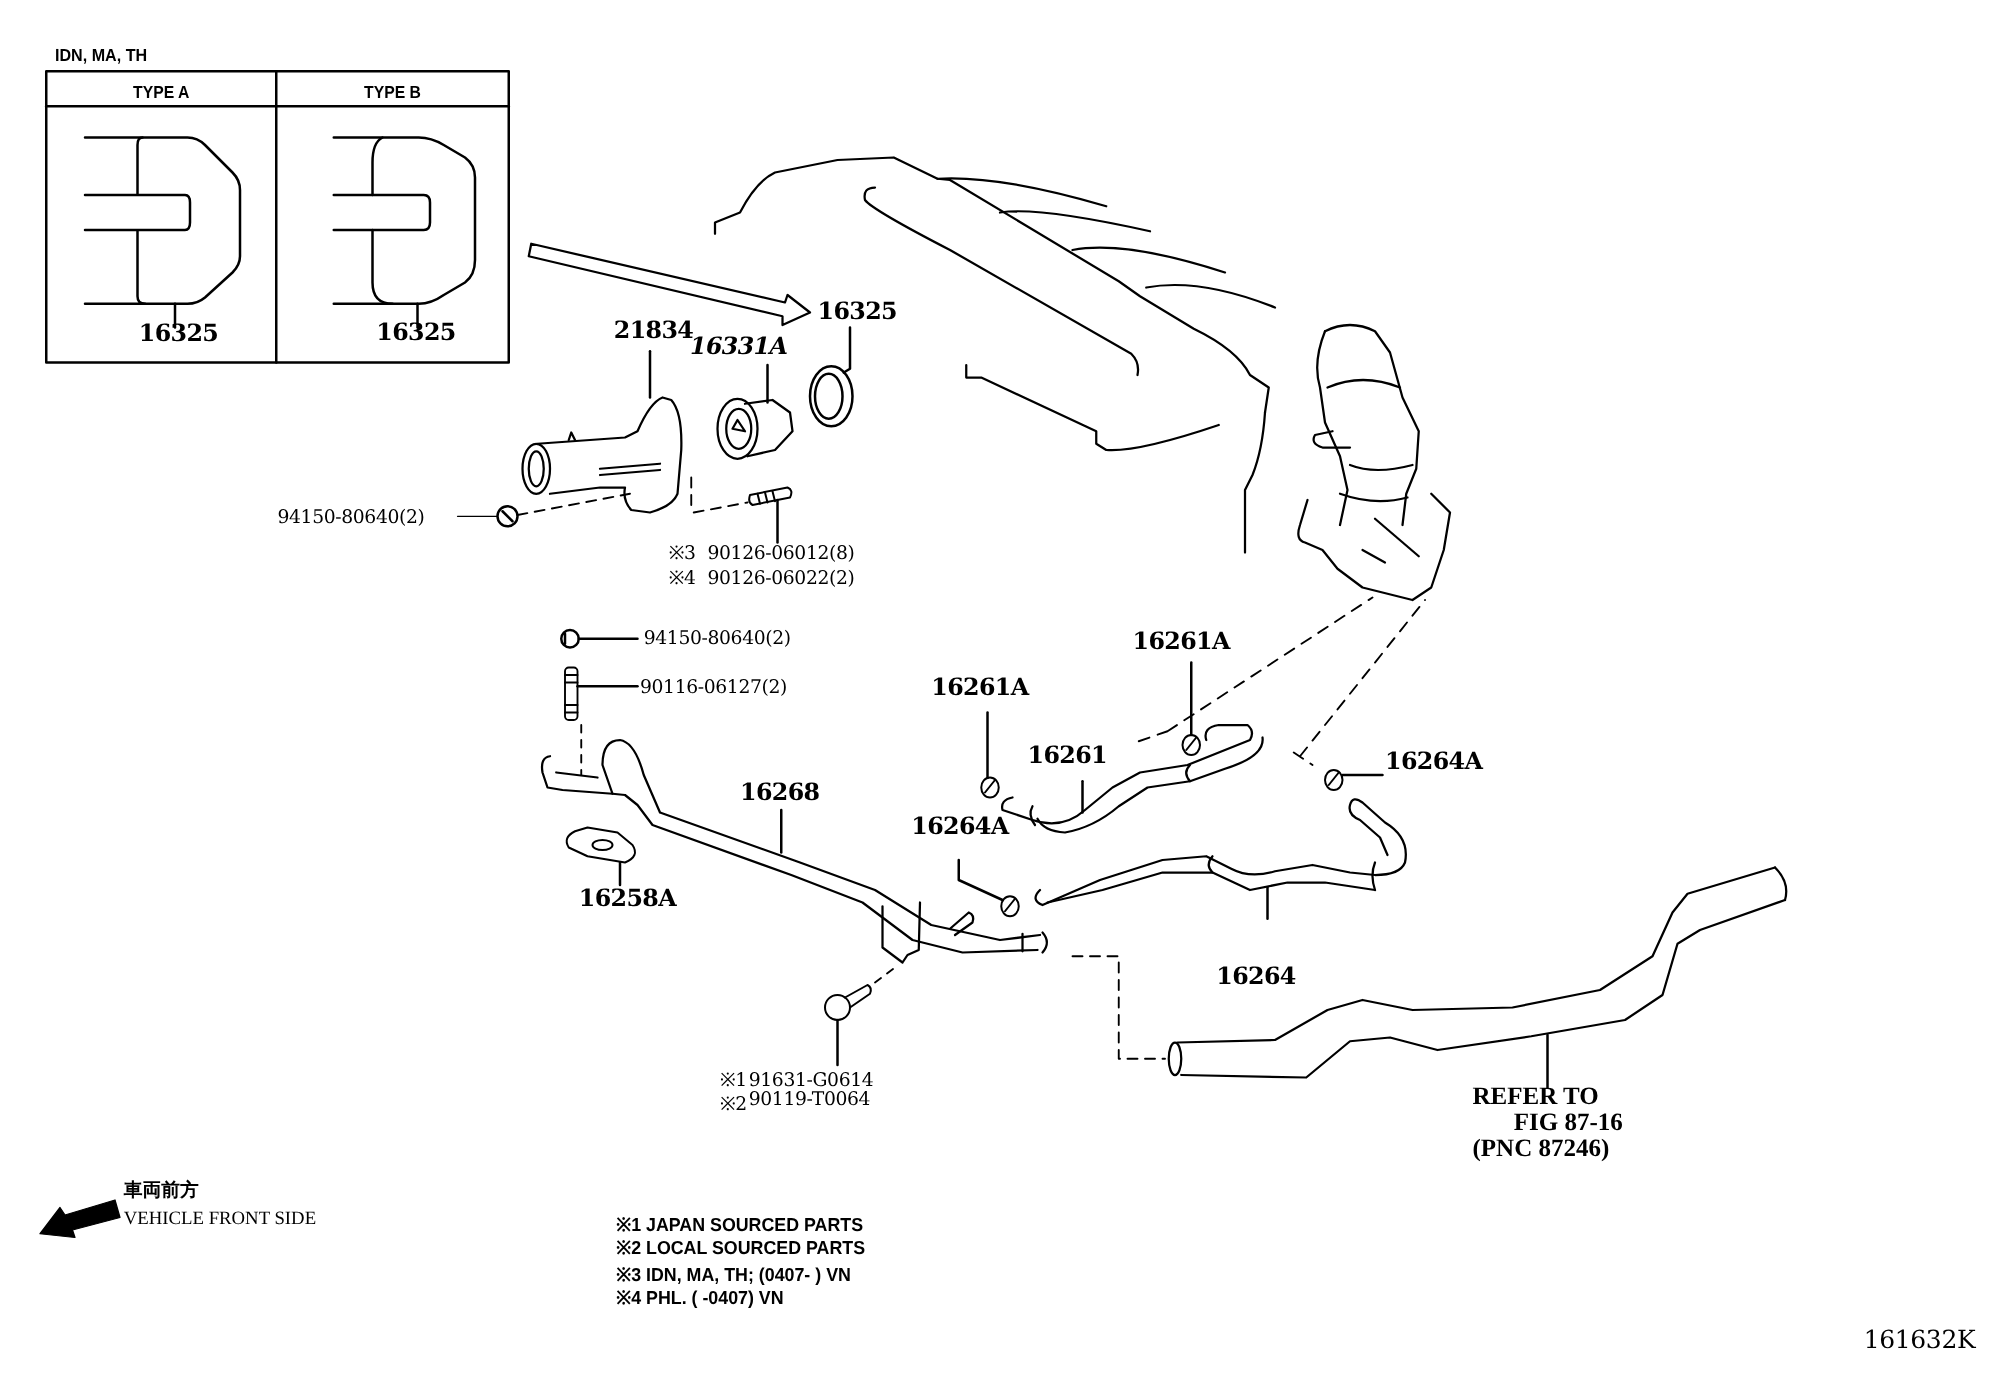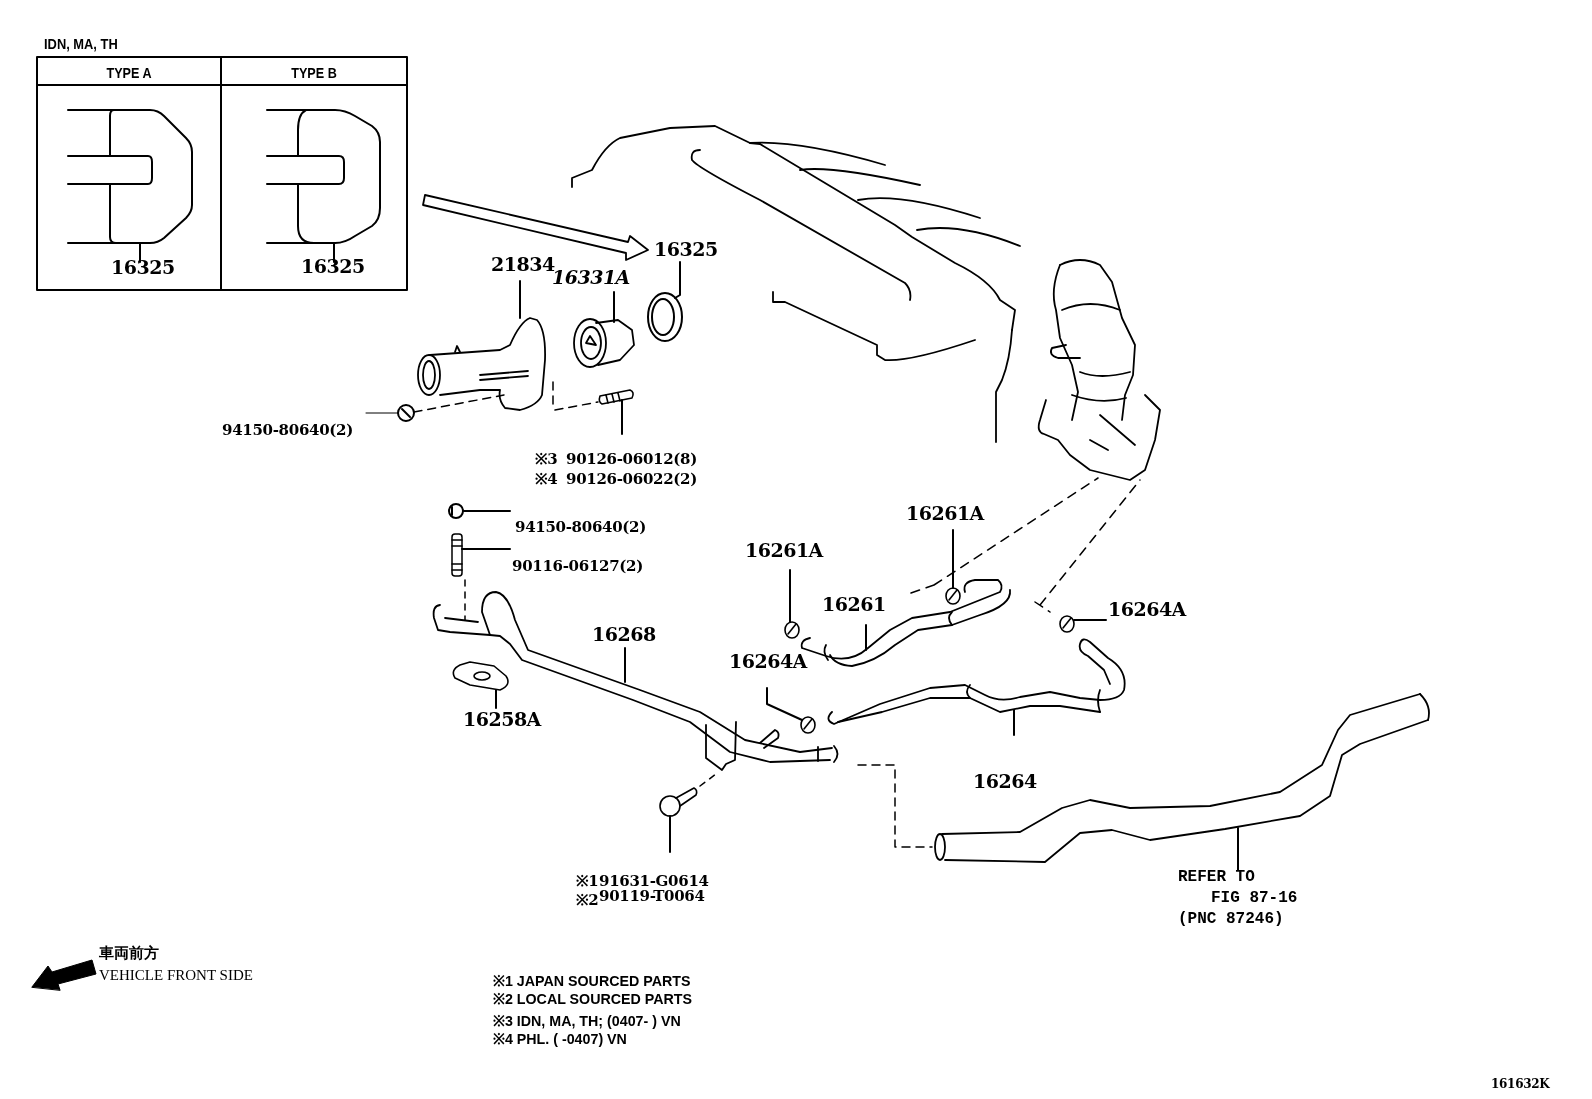--- a/index.html
+++ b/index.html
@@ -1,22 +1,22 @@
 <!DOCTYPE html>
 <html><head>
 <meta charset="utf-8">
 <style>
   html, body { margin:0; padding:0; background:#ffffff; }
   body { width:1592px; height:1099px; position:relative; overflow:hidden; font-family:"DejaVu Sans Mono","Liberation Mono",monospace; color:#000; }
   #canvas { position:absolute; left:0; top:0; width:1592px; height:1099px; }
   .lbl { position:absolute; white-space:nowrap; font-family:"DejaVu Serif","Liberation Serif",serif; font-weight:bold; font-size:19px; letter-spacing:-0.5px; line-height:1; }
-  .lbl-sm { position:absolute; white-space:nowrap; font-family:"DejaVu Serif","Liberation Serif",serif; font-weight:bold; font-size:15px; letter-spacing:-0.3px; line-height:1;margin-top:17px; }
+  .lbl-sm { position:absolute; white-space:nowrap; font-family:"DejaVu Serif","Liberation Serif",serif; font-weight:normal; font-size:15px; letter-spacing:-0.3px; line-height:1; }
   .cond { position:absolute; white-space:nowrap; font-family:"Liberation Sans",sans-serif; font-weight:bold; font-size:14px; line-height:1; transform:scaleX(0.92); transform-origin:left; }
   .note { position:absolute; white-space:nowrap; font-family:"Liberation Sans",sans-serif; font-weight:bold; font-size:15px; line-height:18px; transform:scaleX(0.95); transform-origin:left; }
-  .refer { position:absolute; white-space:pre; font-family:Liberation Mono, monospace; font-weight:bold; font-size:16px; line-height:21px; }
+  .refer { position:absolute; white-space:pre; font-family:Liberation Serif, serif; font-weight:bold; font-size:20px; line-height:21px; }
   .front { position:absolute; white-space:nowrap; font-family:Liberation Serif, serif; font-size:15px; line-height:18px; }
   .hdr { position:absolute; font-family:"Liberation Sans",sans-serif; font-weight:bold; font-size:14px; text-align:center; line-height:1; transform:scaleX(0.9); }
 </style>
 </head>
 <body>
 
 <svg id="canvas" width="1592" height="1099" viewBox="0 0 1592 1099" fill="none" stroke="#000" stroke-width="2" stroke-linecap="round" stroke-linejoin="round">
 
   <g>
     <rect x="37" y="57" width="370" height="233" stroke-width="2"></rect>
@@ -236,13 +236,13 @@
 <div class="front" style="left:99px;top:944px;font-weight:bold;">車両前方</div>
 <div class="front" style="left:99px;top:966px;">VEHICLE FRONT SIDE</div>
 
 <div>
   <div class="note" style="left:493px;top:972px;">※1 JAPAN SOURCED PARTS</div>
   <div class="note" style="left:493px;top:990px;">※2 LOCAL SOURCED PARTS</div>
   <div class="note" style="left:493px;top:1012px;">※3 IDN, MA, TH; (0407-      ) VN</div>
   <div class="note" style="left:493px;top:1030px;">※4 PHL. (      -0407) VN</div>
 </div>
 
-<div class="lbl-sm" style="left:1491px;top:1061px;font-size:12px;">161632K</div>
+<div class="lbl-sm" style="left:1491px;top:1061px;font-size:20px;">161632K</div>
 
 </body></html>

